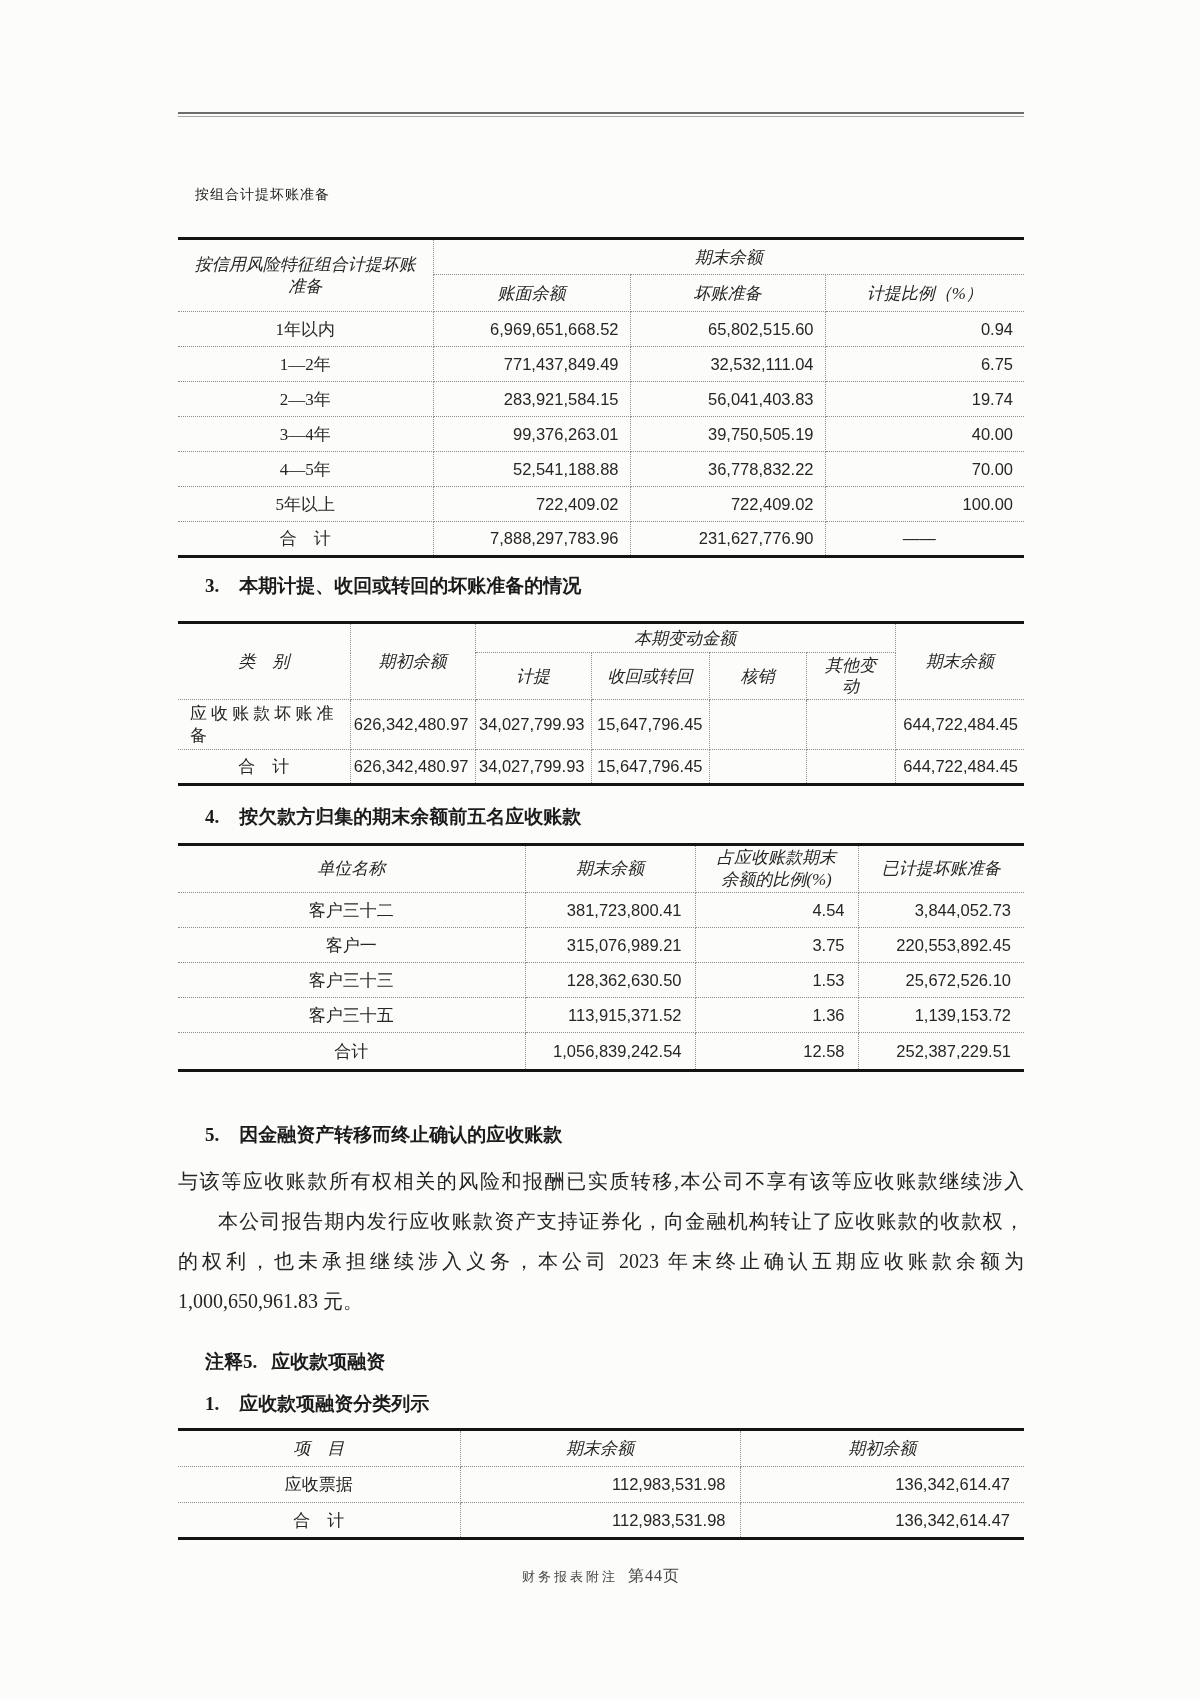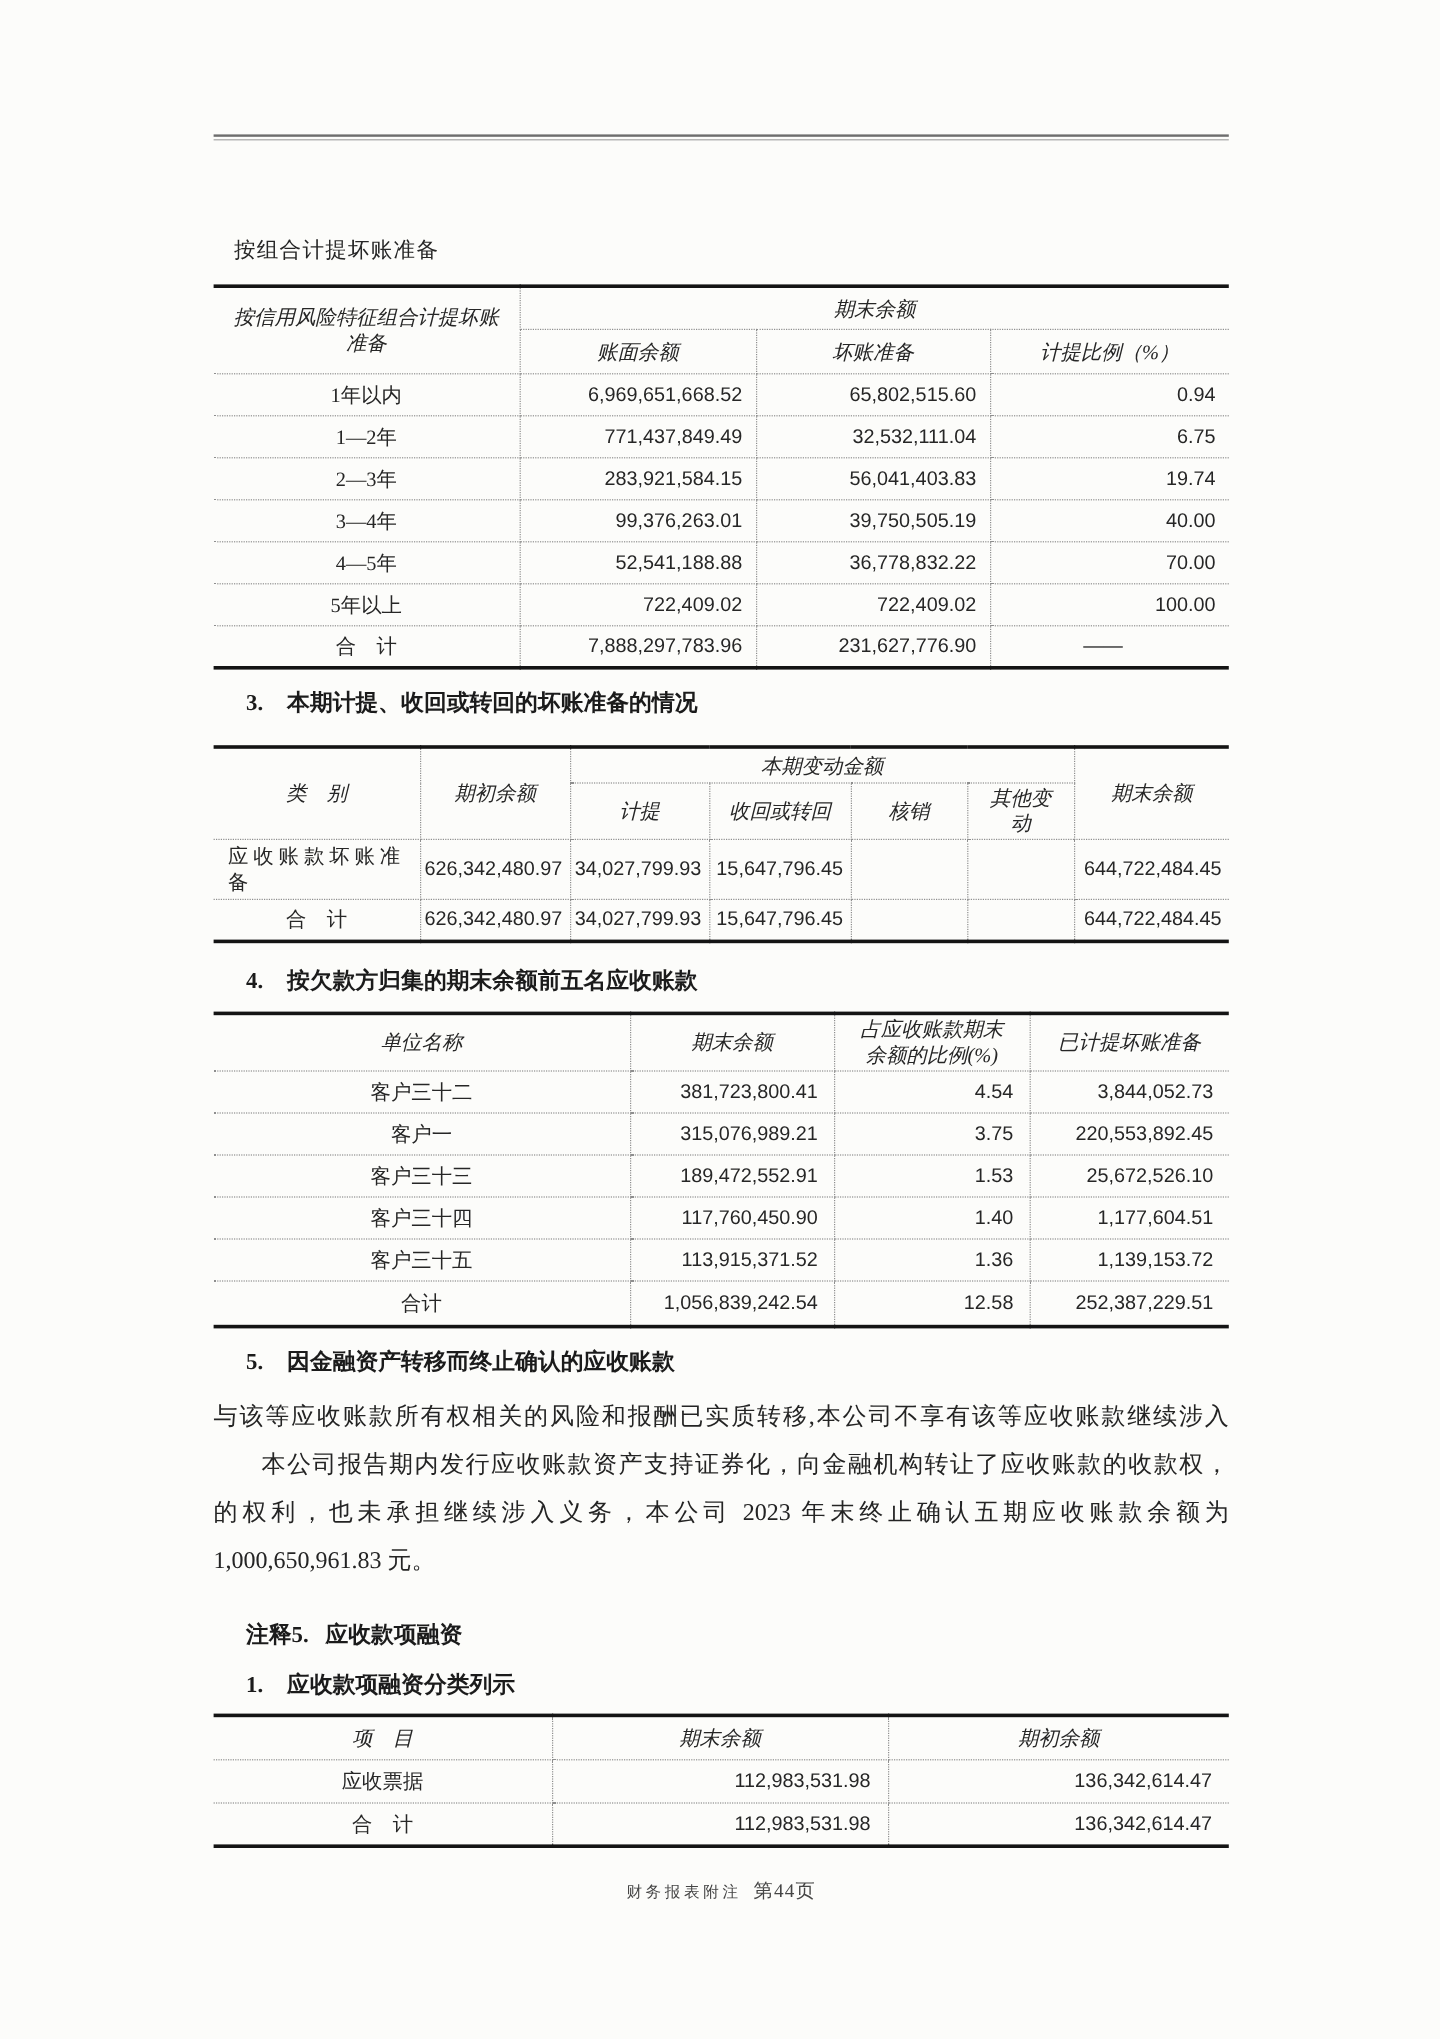--- a/index.html
+++ b/index.html
@@ -11,21 +11,21 @@
     color:#262626;
     overflow:hidden;
   }
   .content { position:absolute; left:178px; top:0; width:846px; }
 
   .header-rule {
     position:absolute; left:0; top:112px; width:846px; height:2px;
     border-top:2px solid #6d6d6d; border-bottom:1px solid #a6a6a6;
   }
 
-  .intro-label { position:absolute; left:17px; top:196px; font-size:18px; letter-spacing:1px;font-family:Liberation Mono, monospace; }
+  .intro-label { position:absolute; left:17px; top:186px; font-size:14px; letter-spacing:1px;font-family:Liberation Mono, monospace; }
 
   .sec-h { position:absolute; font-weight:bold; font-size:19px; color:#1b1b1b; white-space:nowrap; }
   .sec-h .h-num { display:inline-block; margin-right:20px; }
   .sec-h.s3 { left:27px; top:573px; }
   .sec-h.s4 { left:27px; top:804px; }
   .sec-h.s5 { left:27px; top:1122px; }
   .sec-h.note5 { left:27px; top:1349px; }
   .sec-h.note5 .h-num { margin-right:14px; }
   .sec-h.s1b { left:27px; top:1391px; }
 
@@ -238,29 +238,23 @@
           <td class="num">3,844,052.73</td>
         </tr>
         <tr>
           <td class="lbl">客户一</td>
           <td class="num">315,076,989.21</td>
           <td class="num">3.75</td>
           <td class="num">220,553,892.45</td>
         </tr>
         <tr>
           <td class="lbl">客户三十三</td>
-          <td class="num">189,472,552.91</td>
+          <td class="num">128,362,630.50</td>
           <td class="num">1.53</td>
           <td class="num">25,672,526.10</td>
-        </tr>
-        <tr>
-          <td class="lbl">客户三十四</td>
-          <td class="num">117,760,450.90</td>
-          <td class="num">1.40</td>
-          <td class="num">1,177,604.51</td>
         </tr>
         <tr>
           <td class="lbl">客户三十五</td>
           <td class="num">113,915,371.52</td>
           <td class="num">1.36</td>
           <td class="num">1,139,153.72</td>
         </tr>
         <tr>
           <td class="ctr">合计</td>
           <td class="num">1,056,839,242.54</td>

